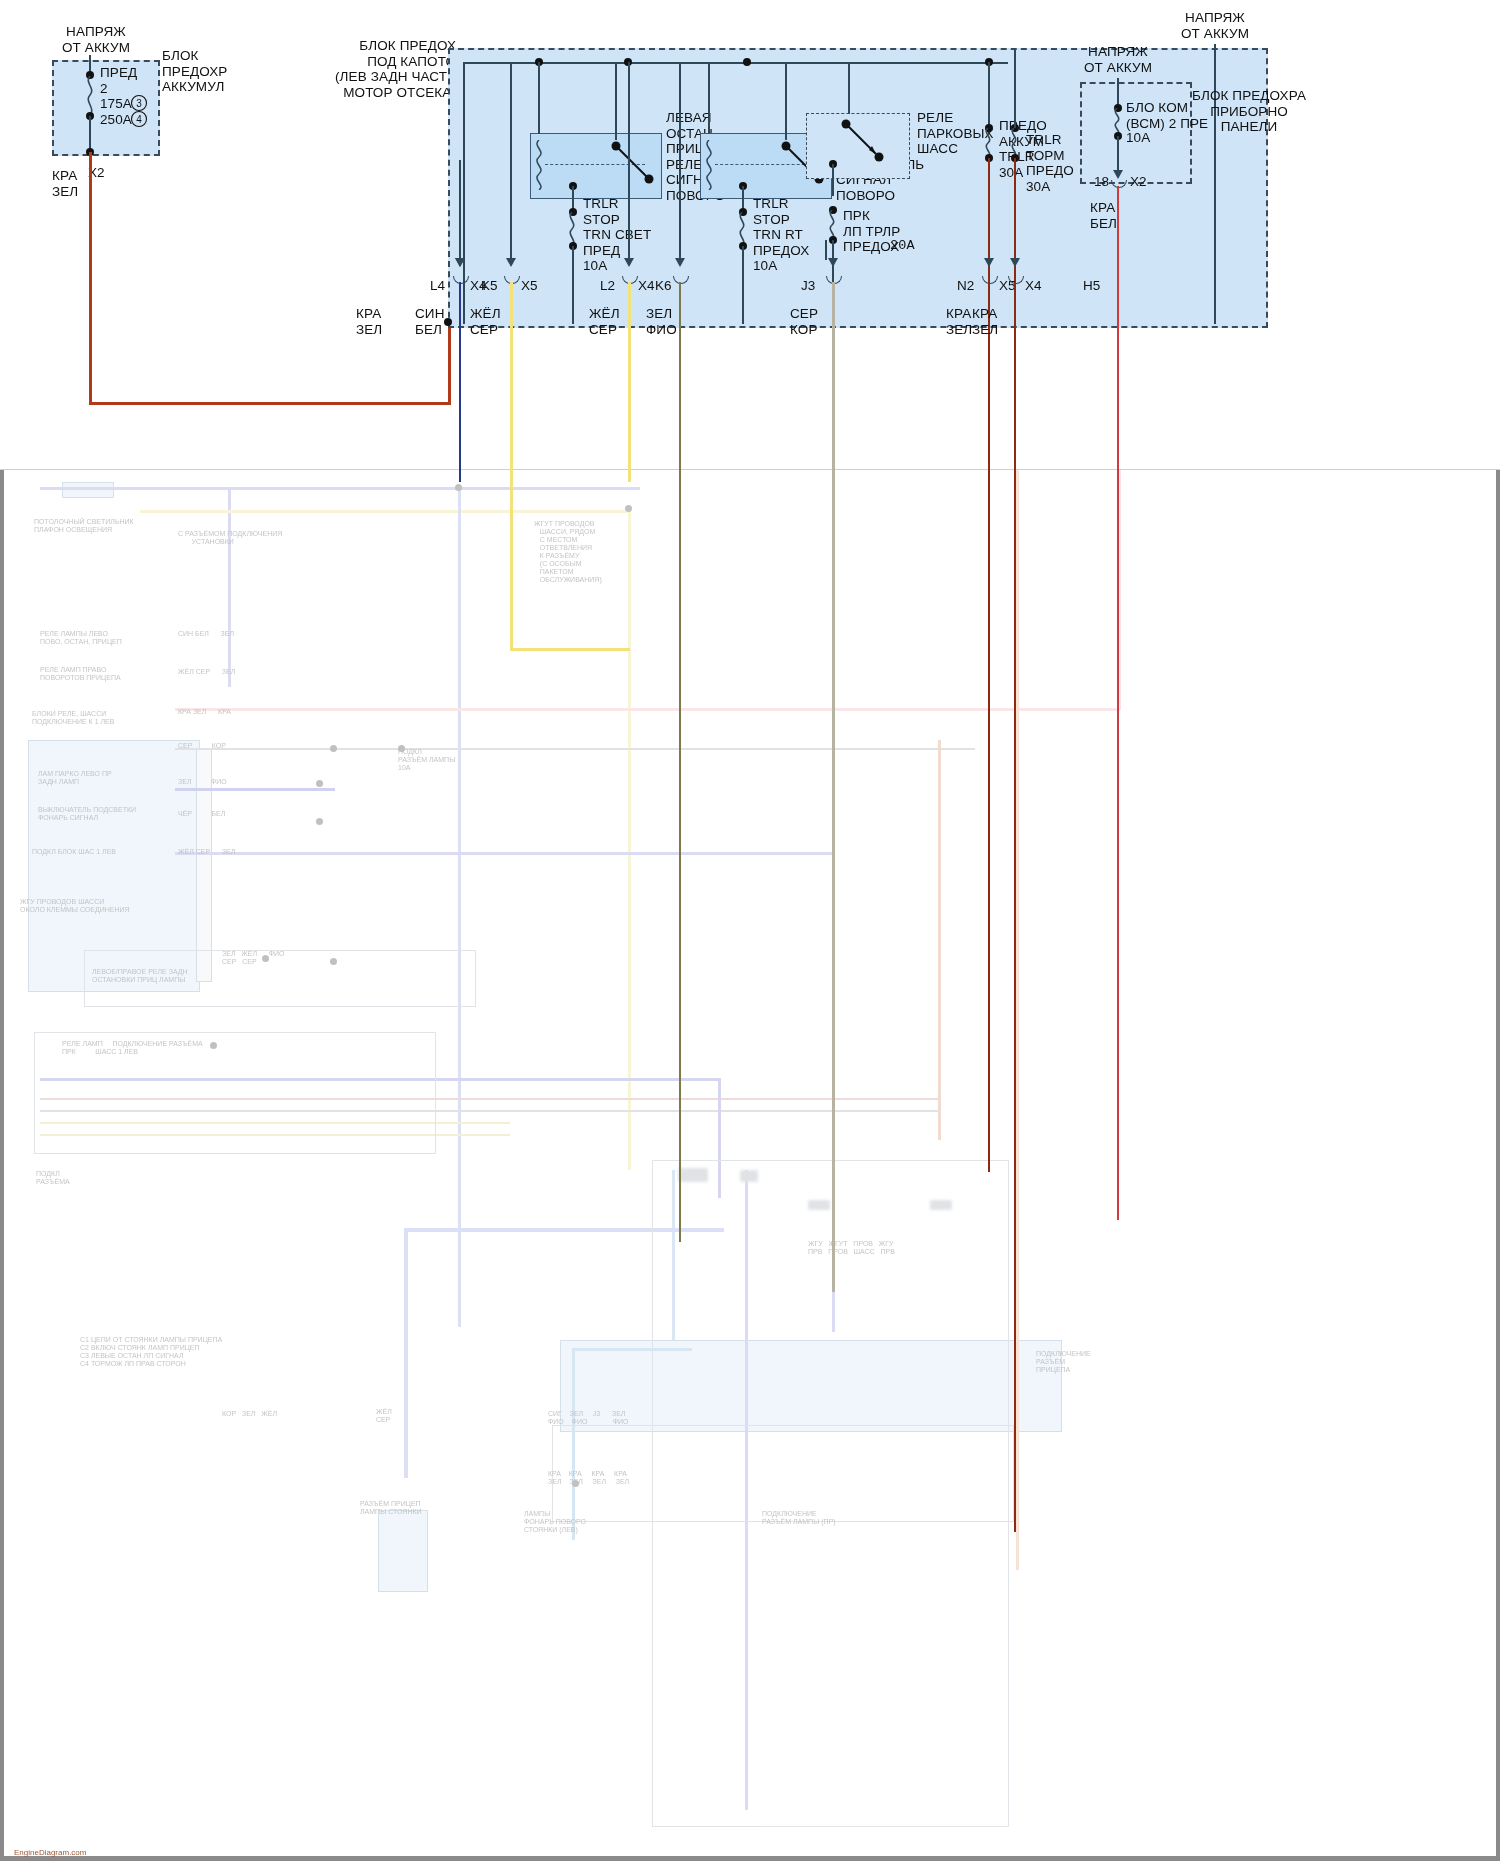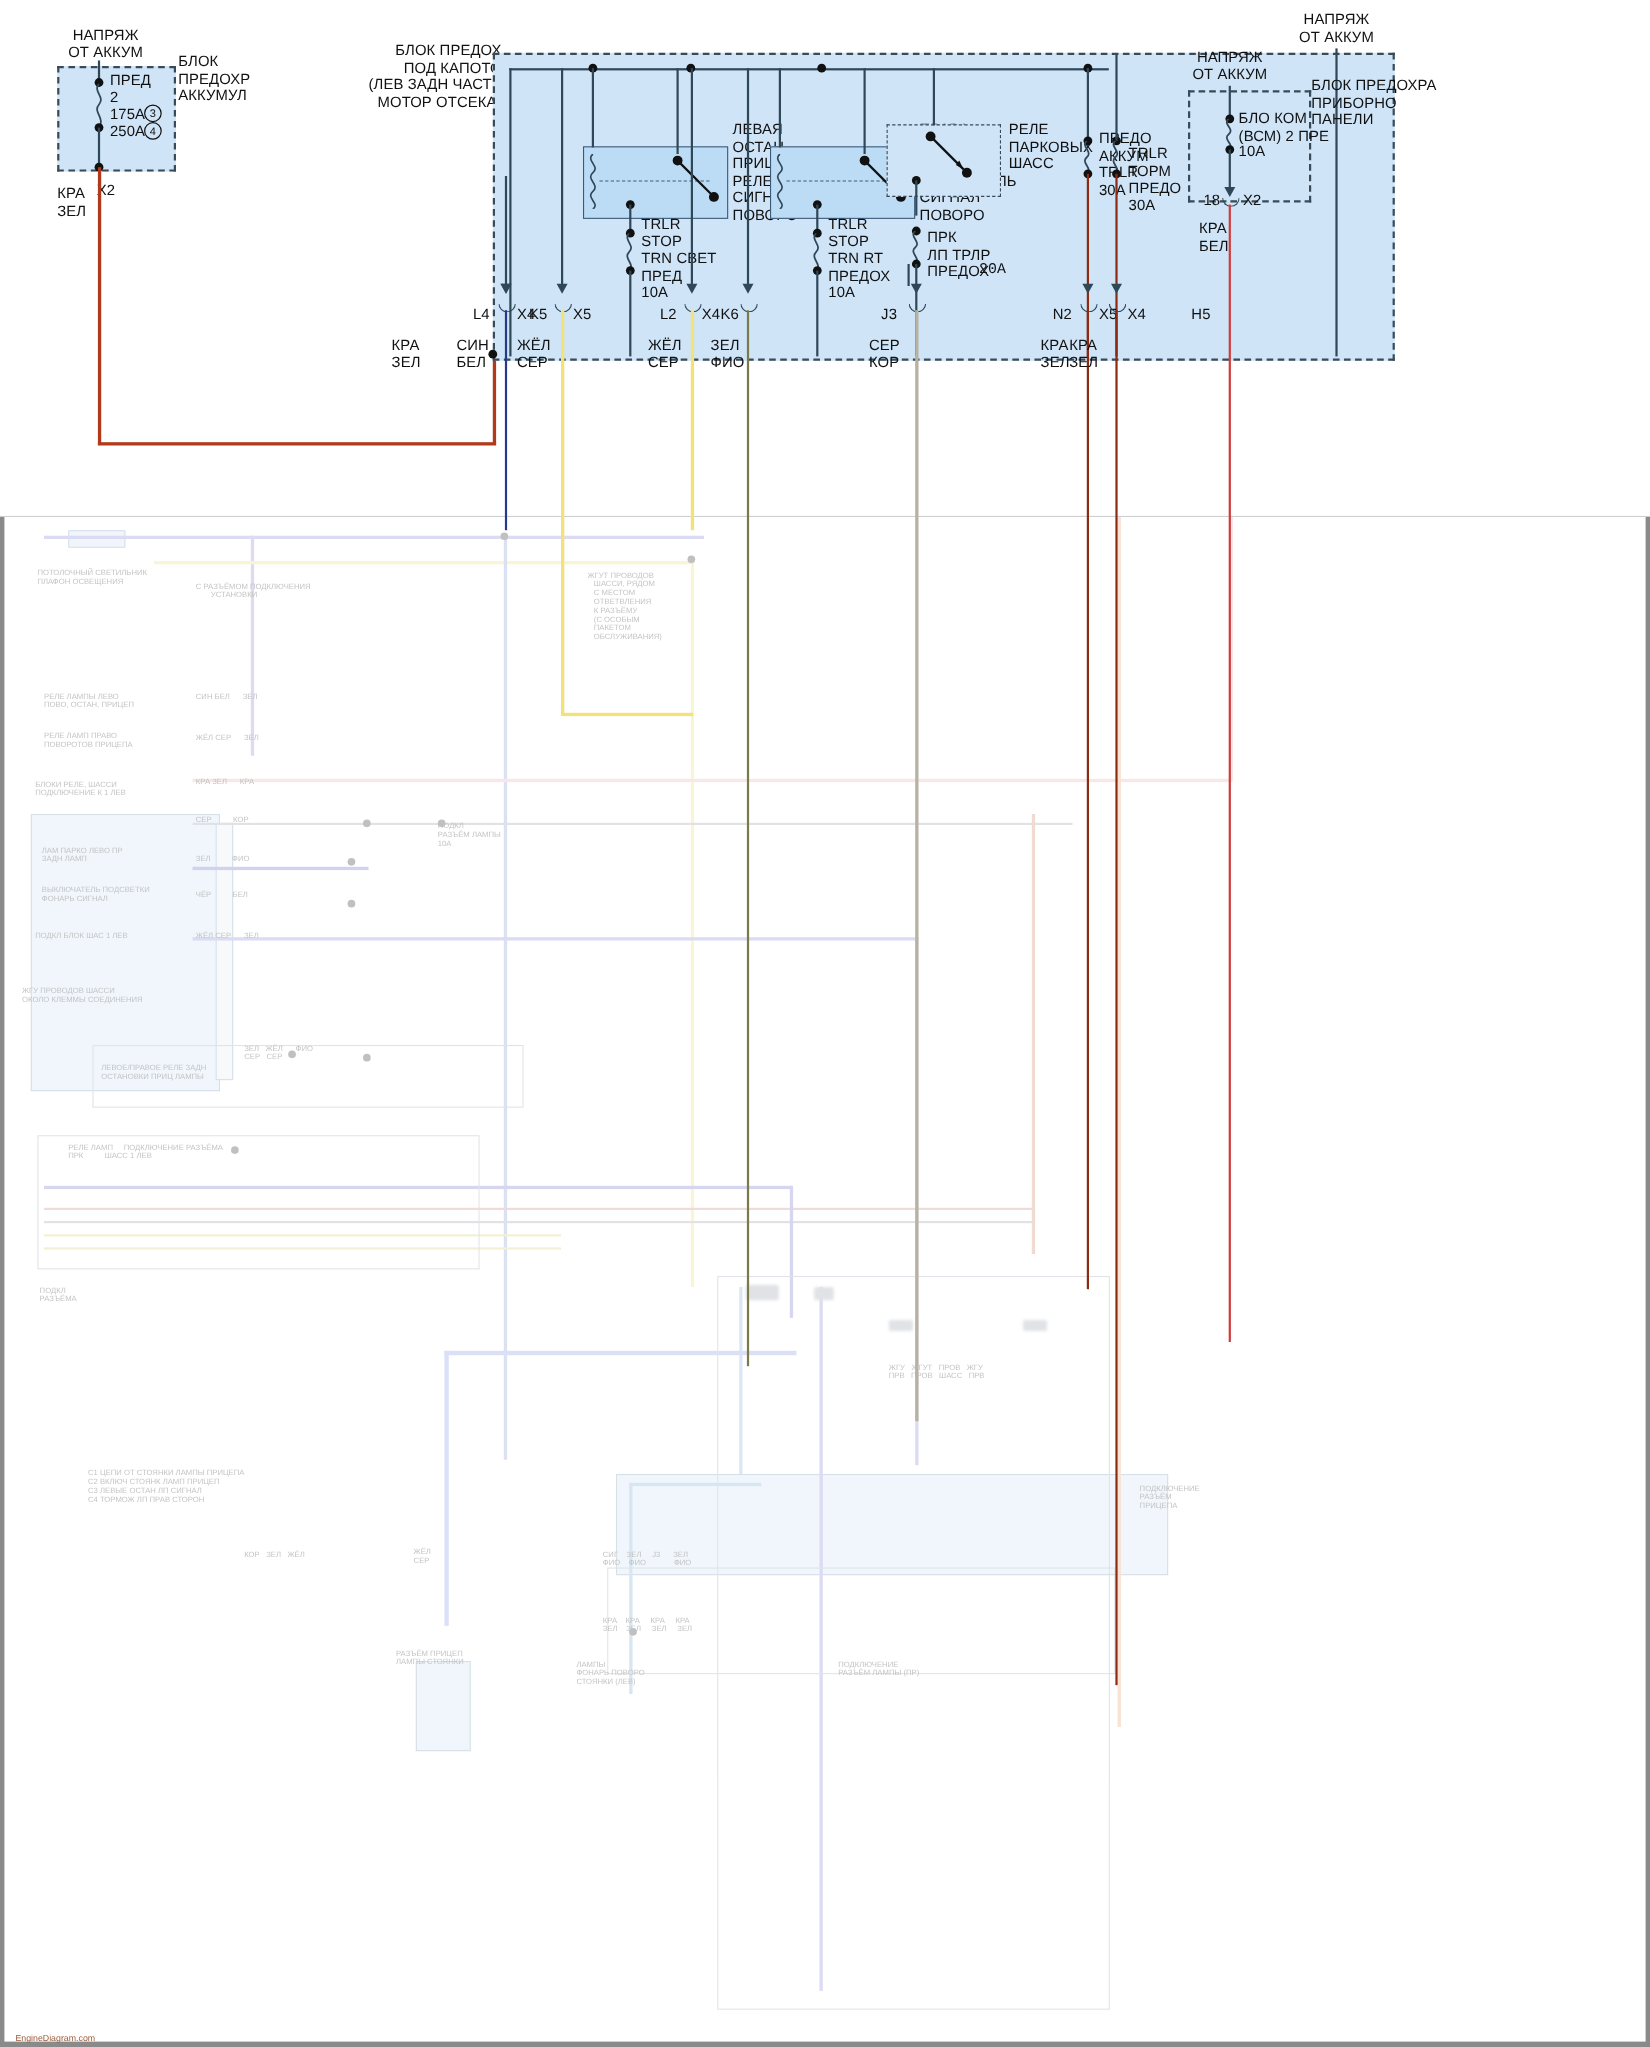--- a/index.html
+++ b/index.html
@@ -335,21 +335,21 @@
   <div class="wire vw" style="left:1014px;top:50px;height:78px;"></div>
   <div class="lbl" style="left: 1026px; top: 132px; white-space: pre;">TRLR
 ТОРМ
 ПРЕДО
 30A</div>
   <div class="wire vw" style="left:1014px;top:158px;height:166px;background:#8c2a12;width:2.4px;"></div>
 
   <div class="lbl c" style="left: 1060px; top: 44px; width: 116px; white-space: pre;">НАПРЯЖ
 ОТ АККУМ</div>
   <div class="blk" style="left:1080px;top:82px;width:108px;height:98px;"></div>
-  <div class="lbl" style="left: 1192px; top: 70px; white-space: pre;">БЛОК ПРЕДОХРА
+  <div class="lbl" style="left: 1192px; top: 88px; white-space: pre; text-align: center;">БЛОК ПРЕДОХРА
 ПРИБОРНО
 ПАНЕЛИ</div>
   <div class="wire vw" style="left:1117px;top:78px;height:30px;"></div>
   <div class="dot" style="left:1114px;top:104px;"></div>
   <svg class="coil" style="left:1110px;top:108px;width:14px;height:28px;" viewBox="0 0 14 28">
       <path d="M7 0 C1 5,13 9,7 14 C1 19,13 23,7 28" fill="none" stroke="#2f4858" stroke-width="1.6"></path>
     </svg>
   <div class="dot" style="left:1114px;top:132px;"></div>
   <div class="lbl" style="left: 1126px; top: 100px; white-space: pre;">БЛО КОМ
 (ВСМ) 2 ПРЕ</div>

